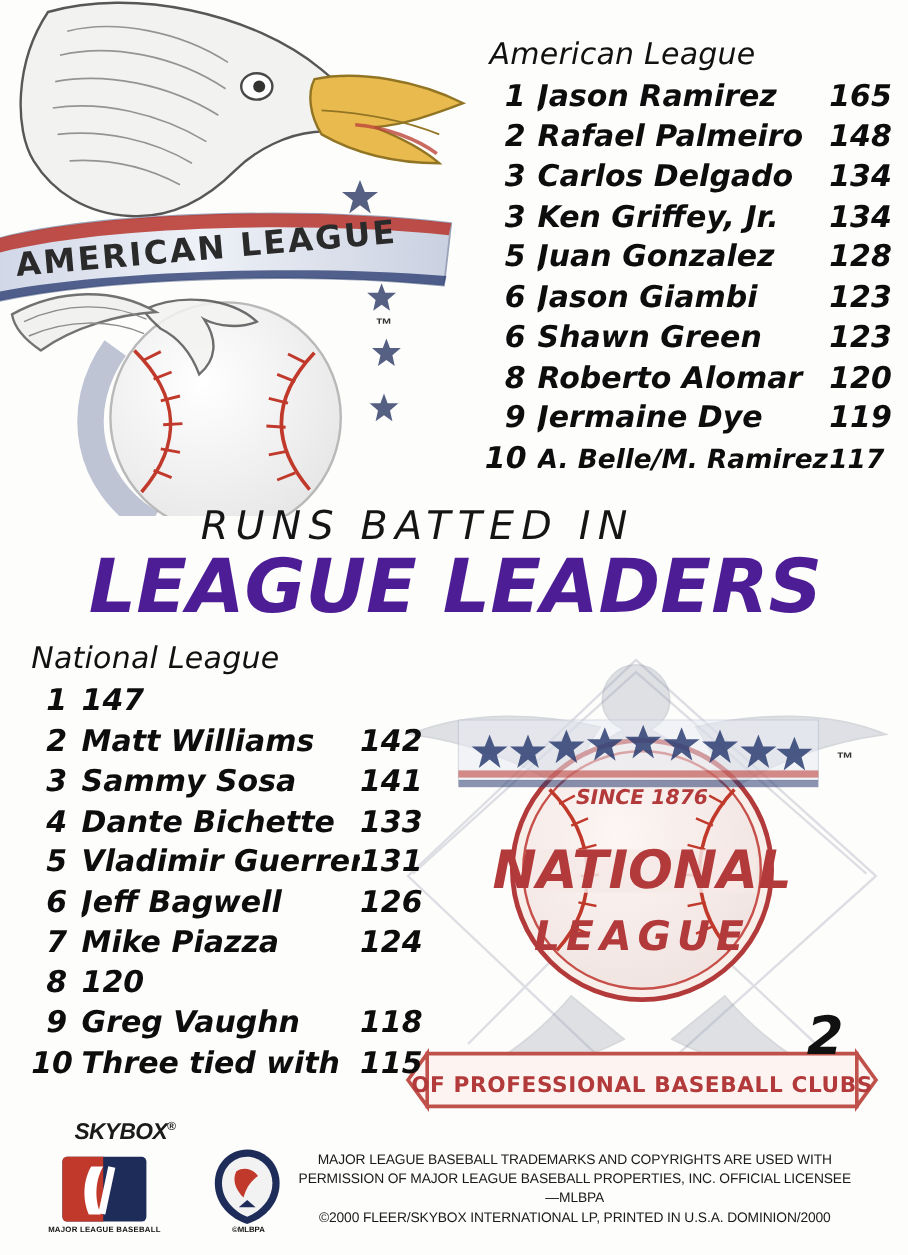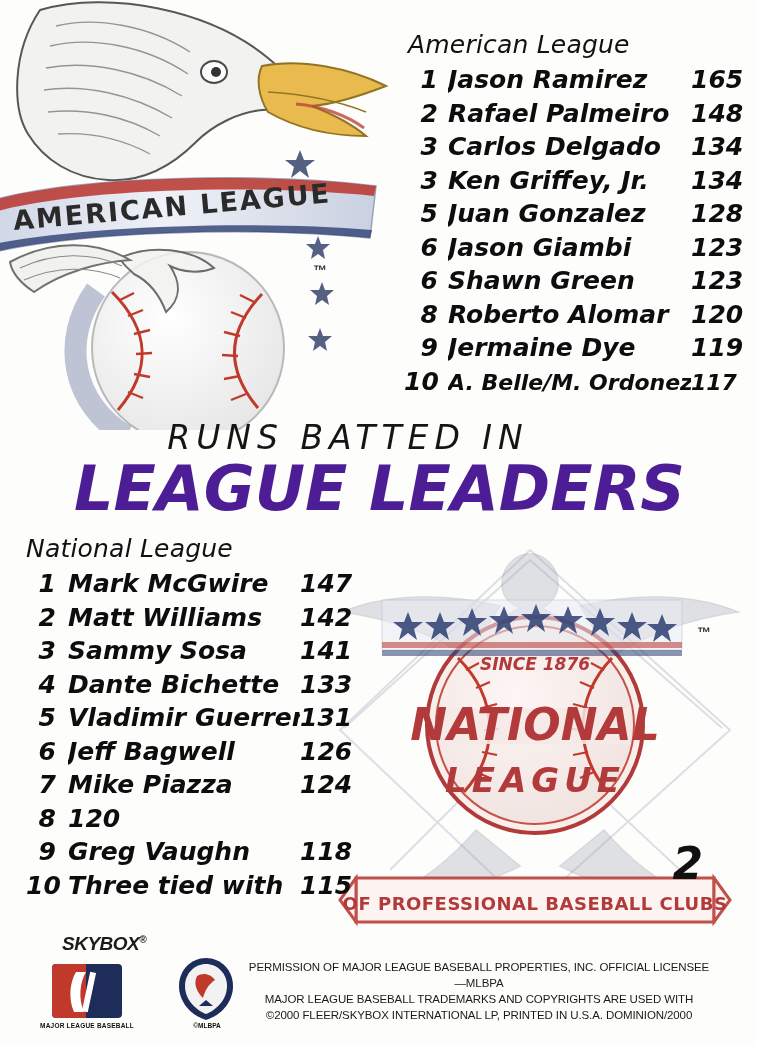--- a/index.html
+++ b/index.html
@@ -363,21 +363,21 @@
       <span class="pname">Roberto Alomar</span>
       <span class="val">120</span>
     </div>
     <div class="row">
       <span class="rank">9</span>
       <span class="pname">Jermaine Dye</span>
       <span class="val">119</span>
     </div>
     <div class="row small">
       <span class="rank">10</span>
-      <span class="pname">A. Belle/M. Ordonez</span>
+      <span class="pname">A. Belle/M. Ramirez</span>
       <span class="val">117</span>
     </div>
   </div>
 
   <div class="rbi">RUNS BATTED IN</div>
   <div class="leaders">LEAGUE LEADERS</div>
 
   <svg class="art-nl-logo" viewBox="0 0 420 400">
     <defs>
       <radialGradient id="nlball" cx="40%" cy="35%" r="70%">
@@ -457,21 +457,20 @@
     </g>
   </svg>
 
   <span class="tm-bottom">™</span>
 
   <div class="nl-block">
     <div class="league-title">National League</div>
 
     <div class="row">
       <span class="rank">1</span>
-      <span class="pname">Mark McGwire</span>
       <span class="val">147</span>
     </div>
     <div class="row">
       <span class="rank">2</span>
       <span class="pname">Matt Williams</span>
       <span class="val">142</span>
     </div>
     <div class="row">
       <span class="rank">3</span>
       <span class="pname">Sammy Sosa</span>
@@ -531,19 +530,19 @@
 
     <svg class="mlbpa-logo" viewBox="0 0 62 66">
       <path d="M31 2 C46 2 58 14 58 30 C58 48 44 60 31 64 C18 60 4 48 4 30 C4 14 16 2 31 2 Z" fill="#1e2c5a"></path>
       <path d="M31 8 C42 8 52 17 52 30 C52 44 41 54 31 58 C21 54 10 44 10 30 C10 17 20 8 31 8 Z" fill="#f2f2f2"></path>
       <path d="M22 20 C28 16 36 18 40 24 C34 28 30 34 28 42 C22 36 18 28 22 20 Z" fill="#c0392b"></path>
       <path d="M31 44 L38 50 L24 50 Z" fill="#1e2c5a"></path>
     </svg>
     <div class="mlbpa-caption">©MLBPA</div>
 
     <div class="legal">
+      <div>MAJOR LEAGUE BASEBALL TRADEMARKS AND COPYRIGHTS ARE USED WITH</div>
       <div>PERMISSION OF MAJOR LEAGUE BASEBALL PROPERTIES, INC.  OFFICIAL LICENSEE—MLBPA</div>
-      <div>MAJOR LEAGUE BASEBALL TRADEMARKS AND COPYRIGHTS ARE USED WITH</div>
       <div>©2000 FLEER/SKYBOX INTERNATIONAL LP, PRINTED IN U.S.A. DOMINION/2000</div>
     </div>
   </div>
 
 </div>
 
 </body></html>

